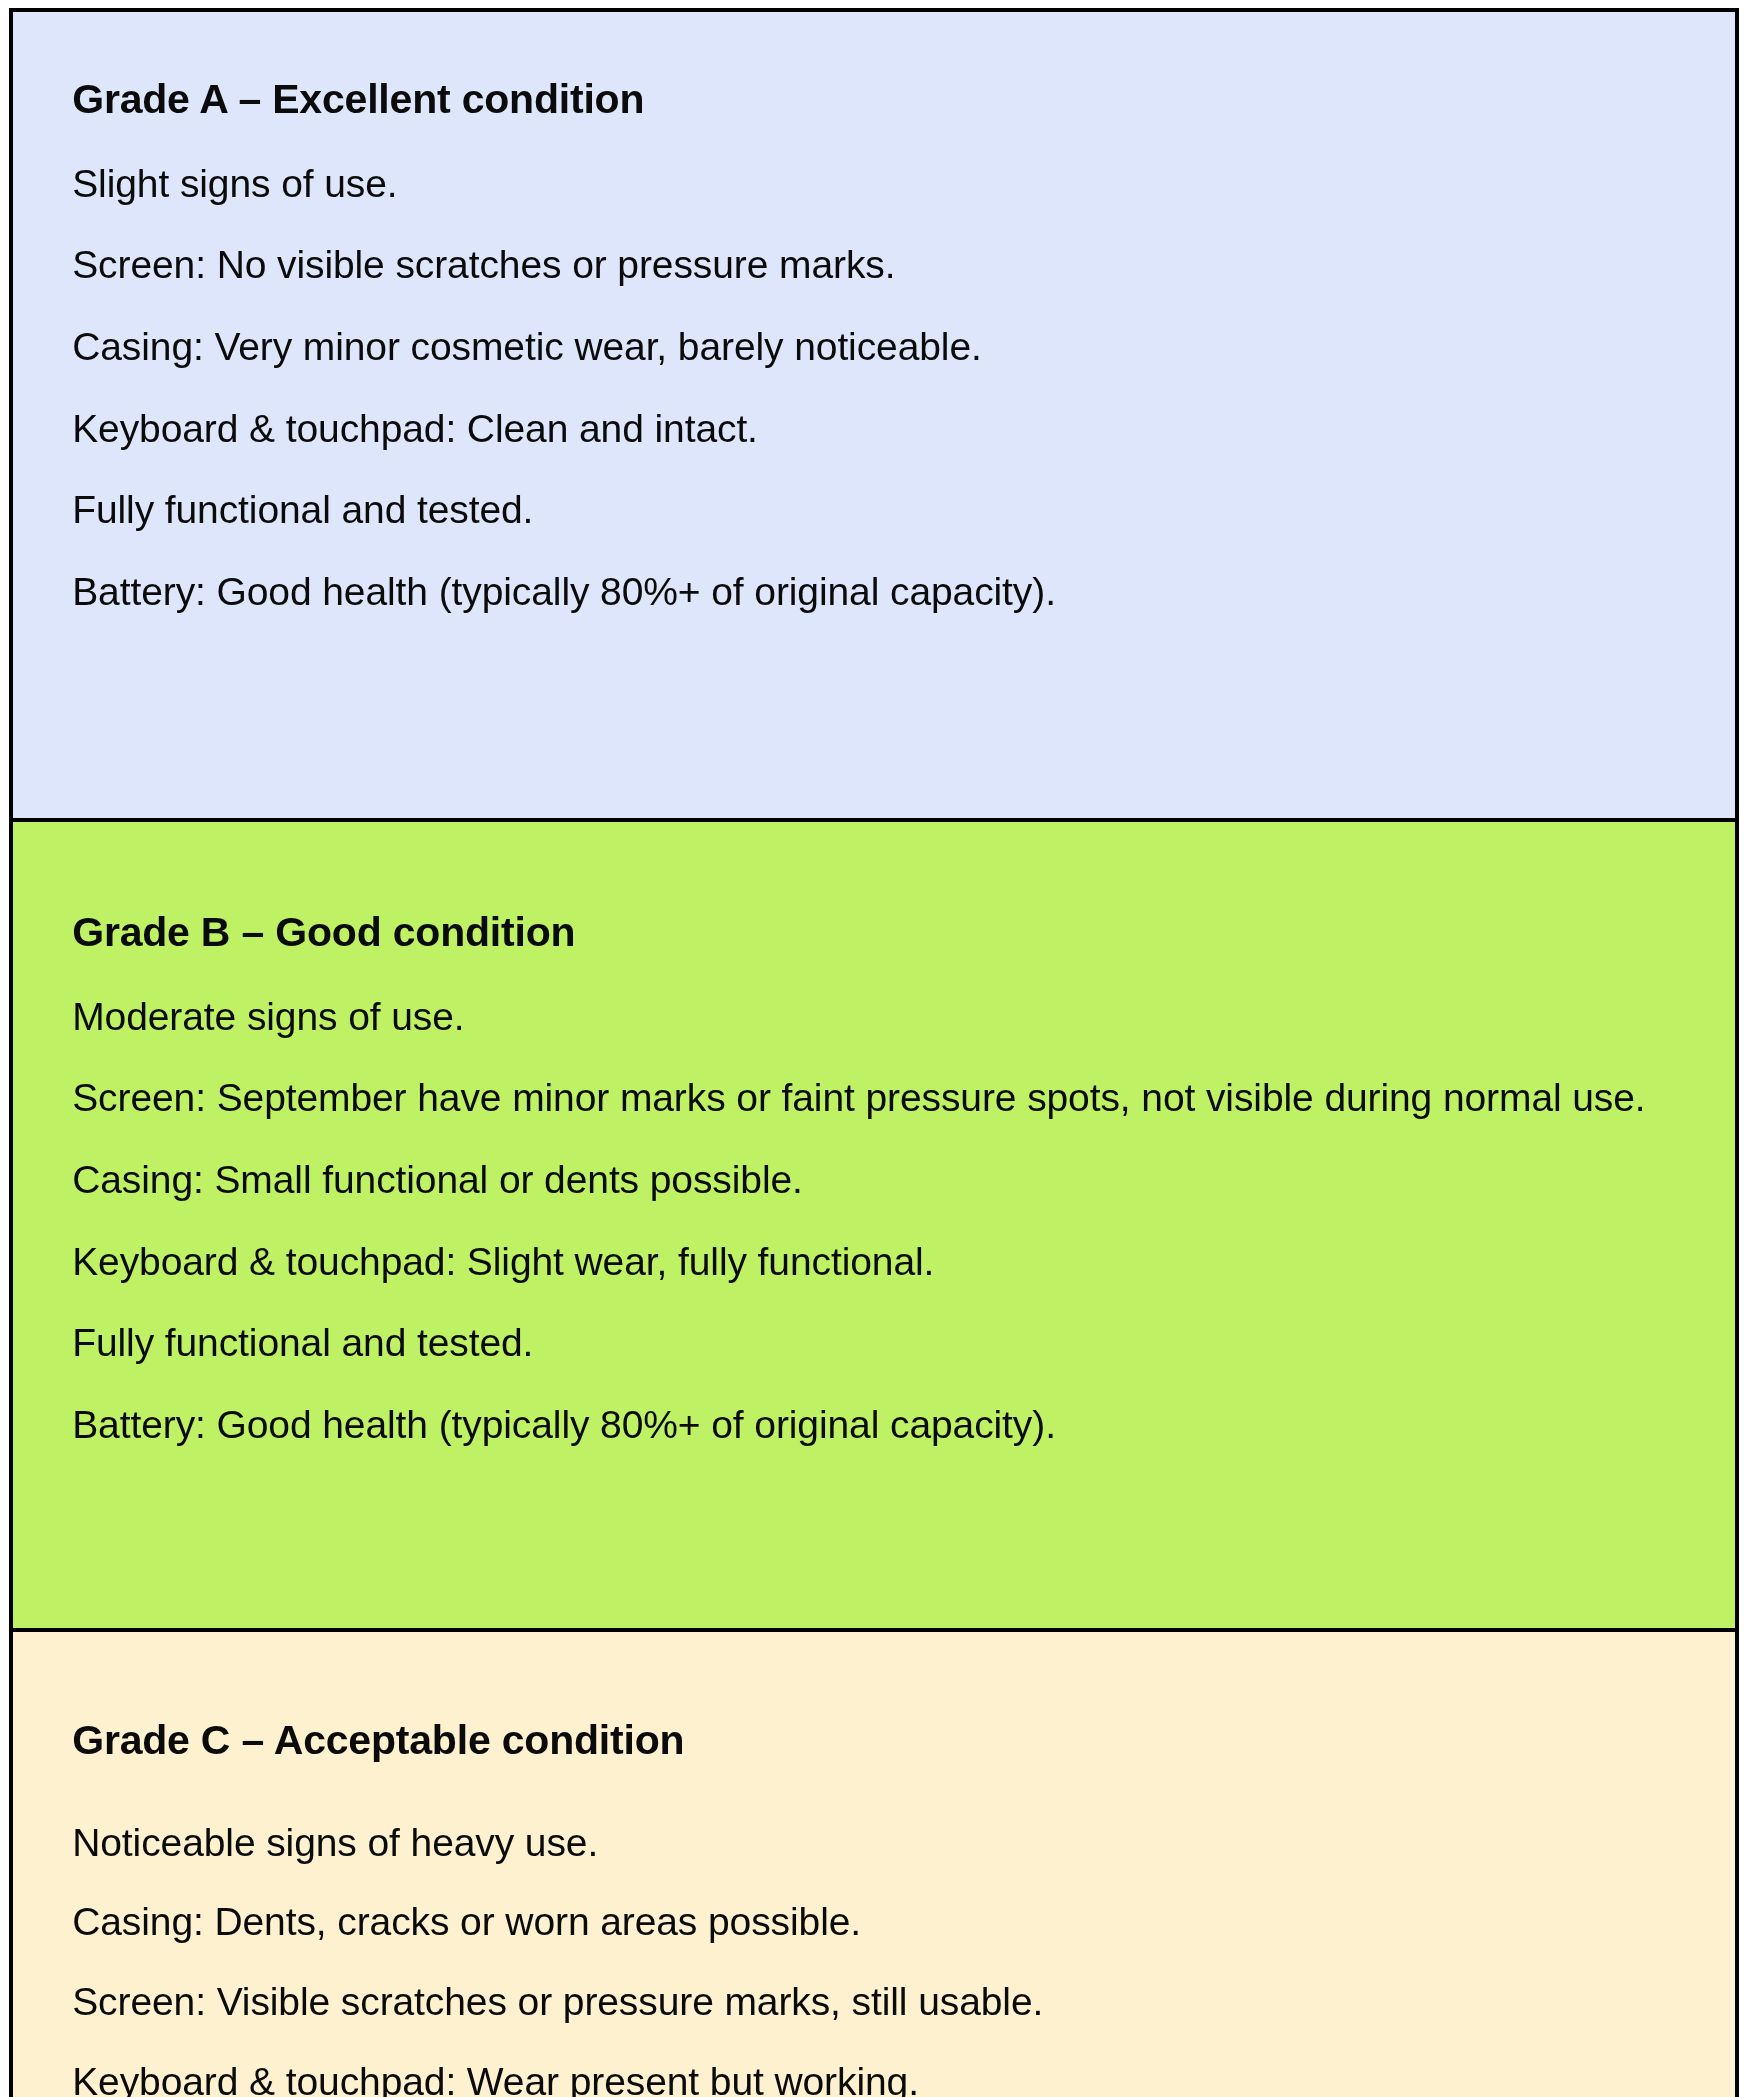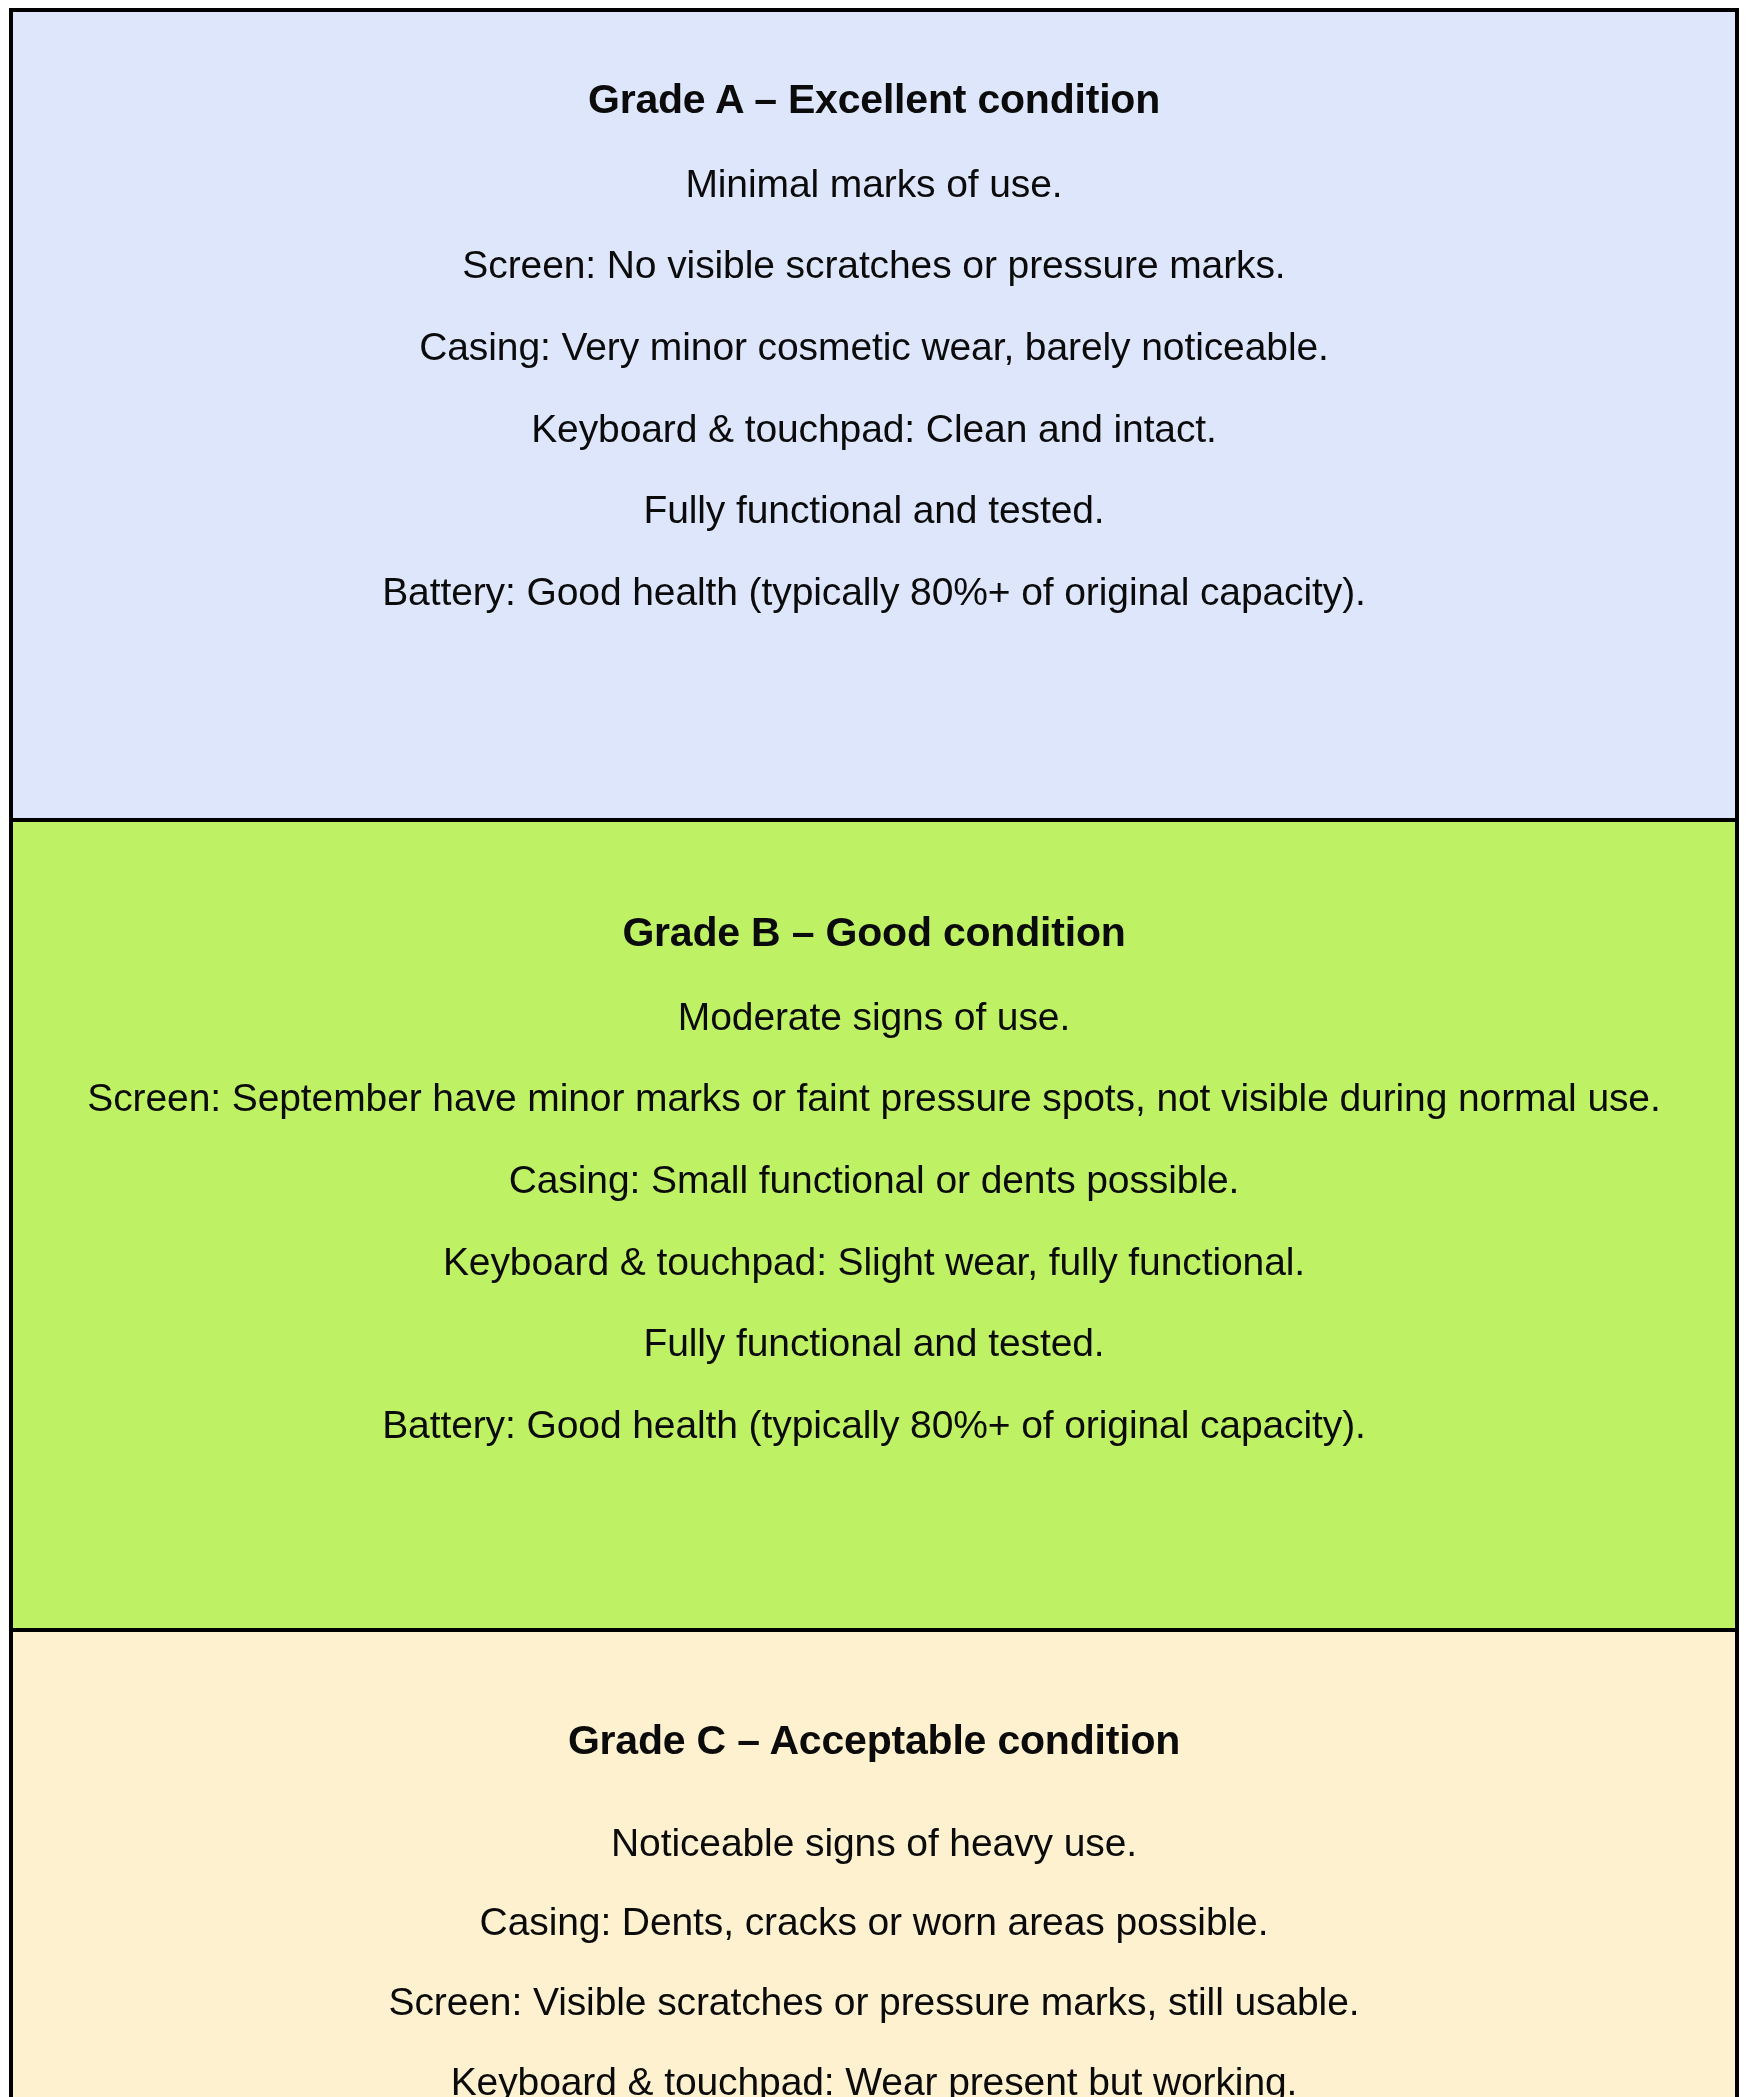--- a/index.html
+++ b/index.html
@@ -23,21 +23,20 @@
     box-sizing: border-box;
     width: 100%;
     height: 100%;
     display: flex;
     flex-direction: column;
   }
   .grade-block {
     box-sizing: border-box;
     padding: 63px 59px 59px 59px;
     flex: 0 0 auto;
-    text-align: center;
   }
   .grade-block.a {
     background: #dde6fb;
     border-bottom: 4.6px solid #000000;
     padding-top: 63px;
     padding-bottom: 55px;
     min-height: 810px;
   }
   .grade-block.b {
     background: #bef264;
@@ -76,21 +75,21 @@
   }
 </style>
 </head>
 <body>
 
 <div class="sheet">
   <div class="grades">
 
     <section class="grade-block a">
       <h2 class="grade-title">Grade A – Excellent condition</h2>
-      <p class="grade-line">Minimal marks of use.</p>
+      <p class="grade-line">Slight signs of use.</p>
       <p class="grade-line">Screen: No visible scratches or pressure marks.</p>
       <p class="grade-line">Casing: Very minor cosmetic wear, barely noticeable.</p>
       <p class="grade-line">Keyboard &amp; touchpad: Clean and intact.</p>
       <p class="grade-line">Fully functional and tested.</p>
       <p class="grade-line">Battery: Good health (typically 80%+ of original capacity).</p>
     </section>
 
     <section class="grade-block b">
       <h2 class="grade-title">Grade B – Good condition</h2>
       <p class="grade-line">Moderate signs of use.</p>

